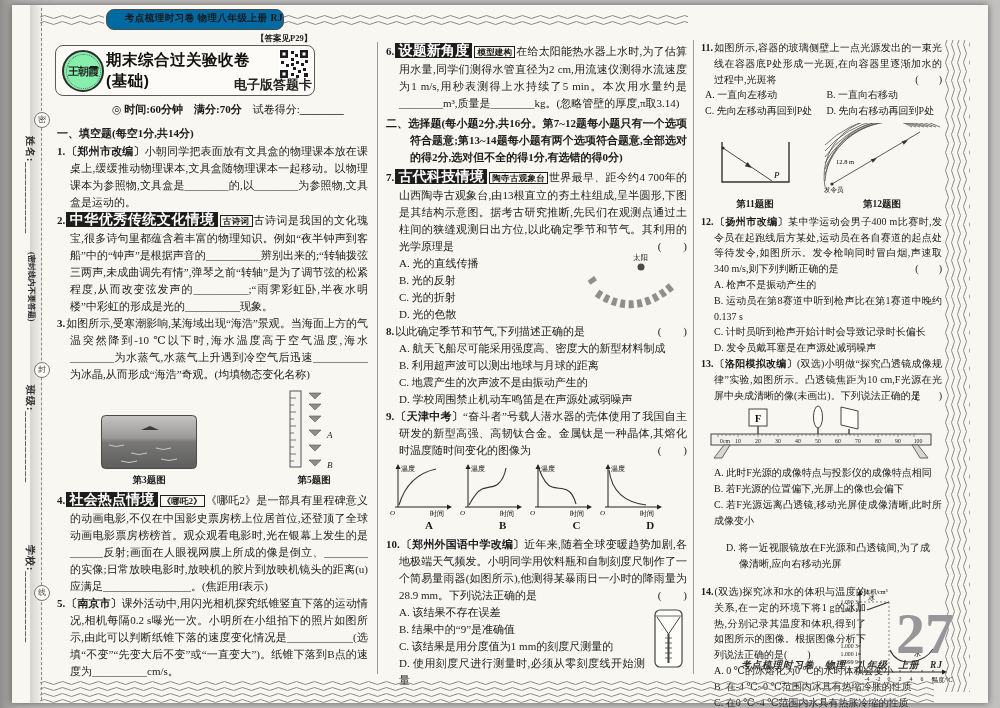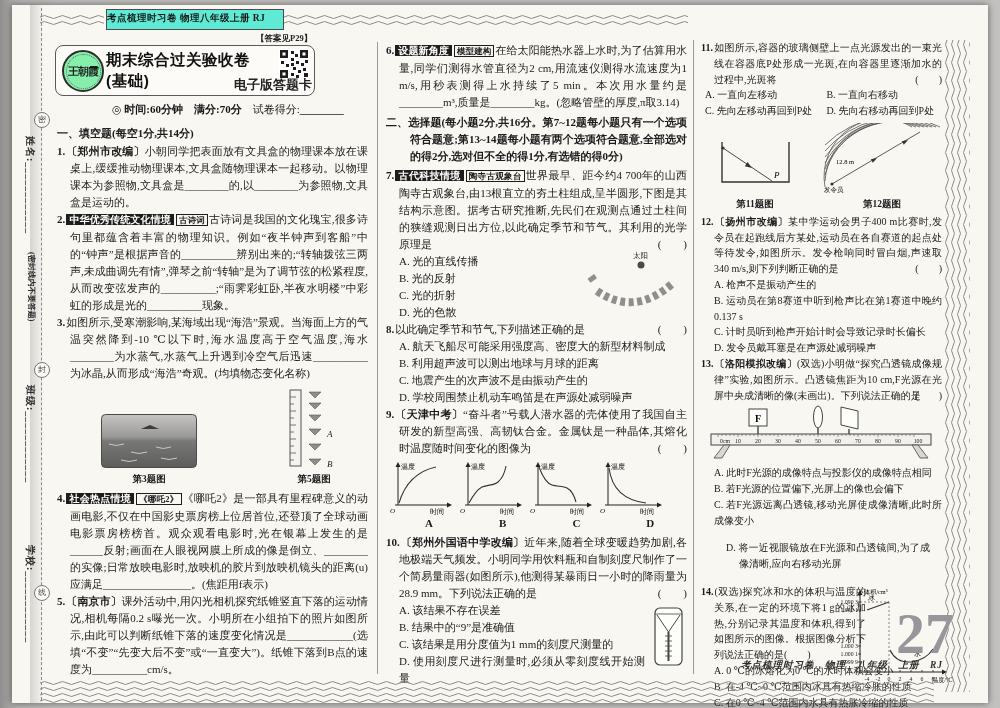--- a/index.html
+++ b/index.html
@@ -15,22 +15,22 @@
   .seal-line{position:absolute;left:41px;top:8px;height:692px;width:0;
        border-left:1px dashed #8a8a88;}
   .stamp{position:absolute;left:34px;width:14px;height:14px;border:1px solid #777;
        border-radius:50%;background:#fbfaf6;font-size:8px;line-height:14px;
        text-align:center;color:#444;z-index:3}
   .vlabel{position:absolute;left:37px;transform:rotate(90deg);transform-origin:0 0;
        white-space:nowrap;font-size:10px;font-weight:bold;color:#2c2c2c;letter-spacing:1px}
   .vnote{font-size:8px;letter-spacing:0}
 
   .pill{position:absolute;left:106px;top:9px;width:176px;height:19px;
-       background:#5eead4;border:1.5px solid #4a4a48;border-radius:0;
-       font-size:9.5px;font-weight:bold;color:#171717;text-align:left;line-height:17px;
+       background:#0369a1;border:1.5px solid #4a4a48;border-radius:8px;
+       font-size:9.5px;font-weight:bold;color:#171717;text-align:right;line-height:17px;
        letter-spacing:.5px}
   .wave{position:absolute}
   .answer-note{position:absolute;left:256px;top:33px;font-size:8.5px;font-weight:bold;color:#222}
 
   .header-card{position:absolute;left:55px;top:45px;width:258px;height:49px;
        border:1.5px solid #5a5a58;border-radius:8px;background:#fcfbf7;}
   .logo{position:absolute;left:6px;top:4px;width:38px;height:38px;border:2px solid #2d2d2b;
        border-radius:50%;background:#86efac}
   .logo-inner{position:absolute;inset:1.5px;border:1px dotted #666;border-radius:50%;
        display:flex;align-items:center;justify-content:center;
@@ -49,21 +49,21 @@
   #col1{left:57px;top:125px;width:311px;font-size:11px;line-height:17px}
   #col2{left:386px;top:42px;width:301px;font-size:11px;line-height:17px}
   #col3{left:701px;top:40px;width:241px;font-size:10px;line-height:15.8px}
   .vline{position:absolute;width:1px;background:#9a9a98}
 
   .sec1{margin:0 0 1px 0;font-weight:bold}
   .sec2{margin:0;font-weight:bold;padding-left:24px;text-indent:-24px}
   .qp{margin:0;padding-left:13px;text-indent:-13px}
   .qn{font-weight:bold;margin-right:1px}
   .tag{font-weight:bold}
-  .badge-dark{background:#1d1d1b;color:#fff;font-size:10px;padding:0 3px;margin-right:2px;font-weight:bold}
+  .badge-dark{background:#1d1d1b;color:#fff;font-size:14px;padding:0 3px;margin-right:2px;font-weight:bold}
   .badge-box{border:1px solid #1d1d1b;font-size:8.5px;padding:0 2px;margin-right:1px;font-weight:bold}
   .paren{float:right}
   .opts{margin-left:13px}
   .optgrid{margin-left:4px;display:grid;grid-template-columns:1.05fr 1fr}
   .rel{position:relative}
   .figrow{display:flex;align-items:flex-end}
   .figcap{text-align:center;font-size:9.5px;font-weight:bold;line-height:13px}
   .fig-center{text-align:center}
   .letters{display:flex;margin-left:6px}
   .letters div{width:25%;text-align:center;font-weight:bold}

